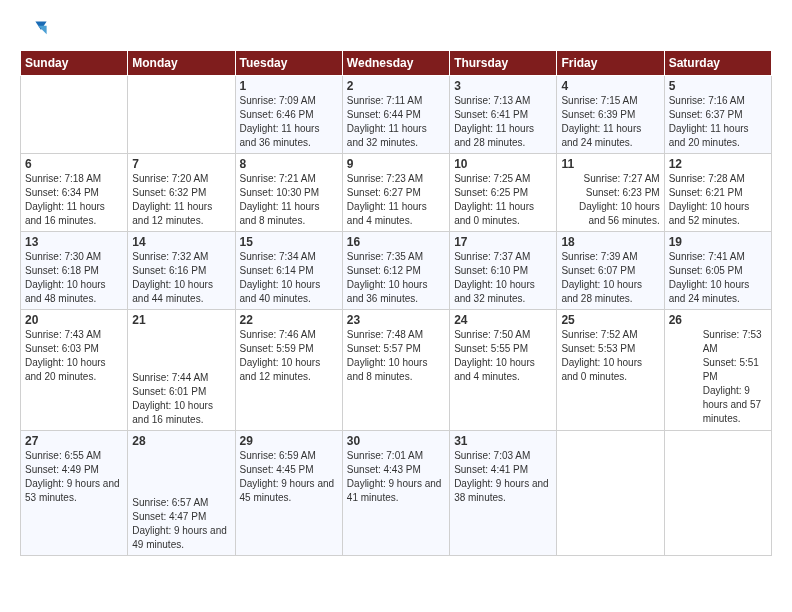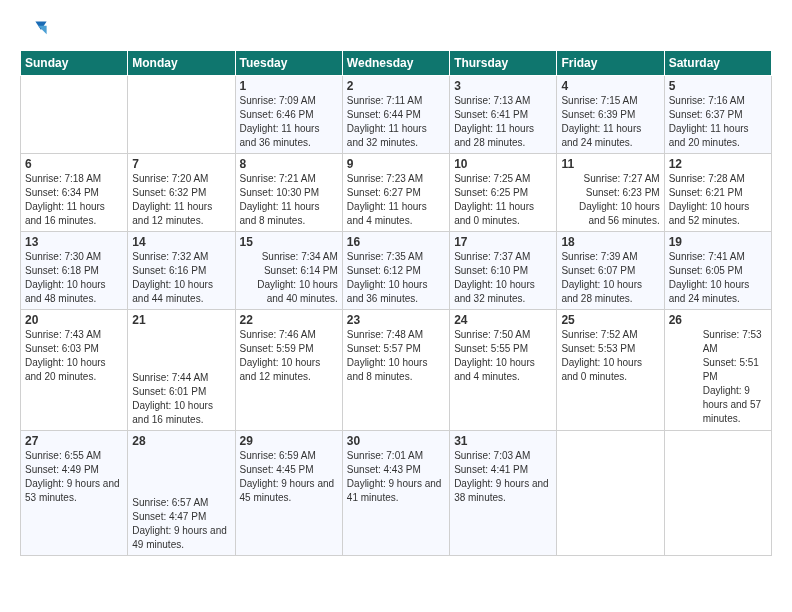--- a/index.html
+++ b/index.html
@@ -56,21 +56,21 @@
     .subtitle {
       font-size: 16px;
       color: #333;
     }
     table {
       width: 100%;
       border-collapse: collapse;
       table-layout: fixed;
     }
     thead tr th {
-      background-color: #0f766e;
+      background-color: #7f1d1d;
       color: #fff;
       font-size: 12px;
       font-weight: bold;
       padding: 5px 4px;
       text-align: left;
       border: 1px solid #fff;
     }
     tbody tr td {
       border: 1px solid #d0d0d0;
       padding: 3px 4px;
@@ -218,21 +218,21 @@
 Daylight: 10 hours and 48 minutes.</div>
           </td>
           <td>
             <span class="day-num">14</span>
             <div class="day-info" style="white-space: pre-line;">Sunrise: 7:32 AM
 Sunset: 6:16 PM
 Daylight: 10 hours and 44 minutes.</div>
           </td>
           <td>
             <span class="day-num">15</span>
-            <div class="day-info" style="white-space: pre-line; text-align: right;">Sunrise: 7:34 AM
+            <div class="day-info" style="white-space: pre-line;">Sunrise: 7:34 AM
 Sunset: 6:14 PM
 Daylight: 10 hours and 40 minutes.</div>
           </td>
           <td>
             <span class="day-num">16</span>
             <div class="day-info" style="white-space: pre-line;">Sunrise: 7:35 AM
 Sunset: 6:12 PM
 Daylight: 10 hours and 36 minutes.</div>
           </td>
           <td>

